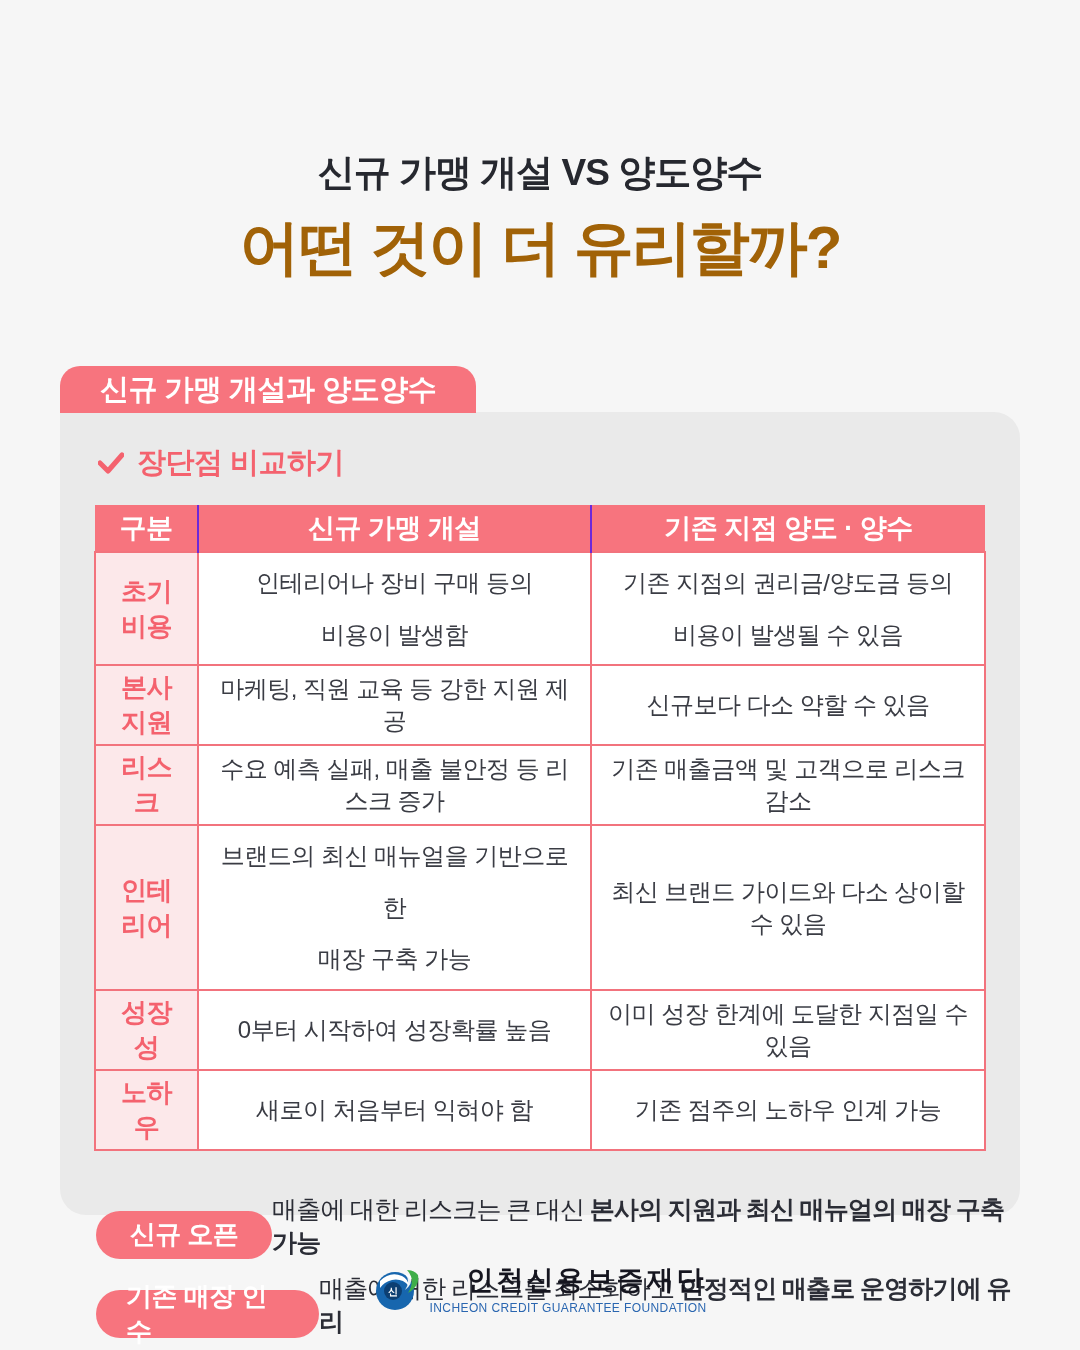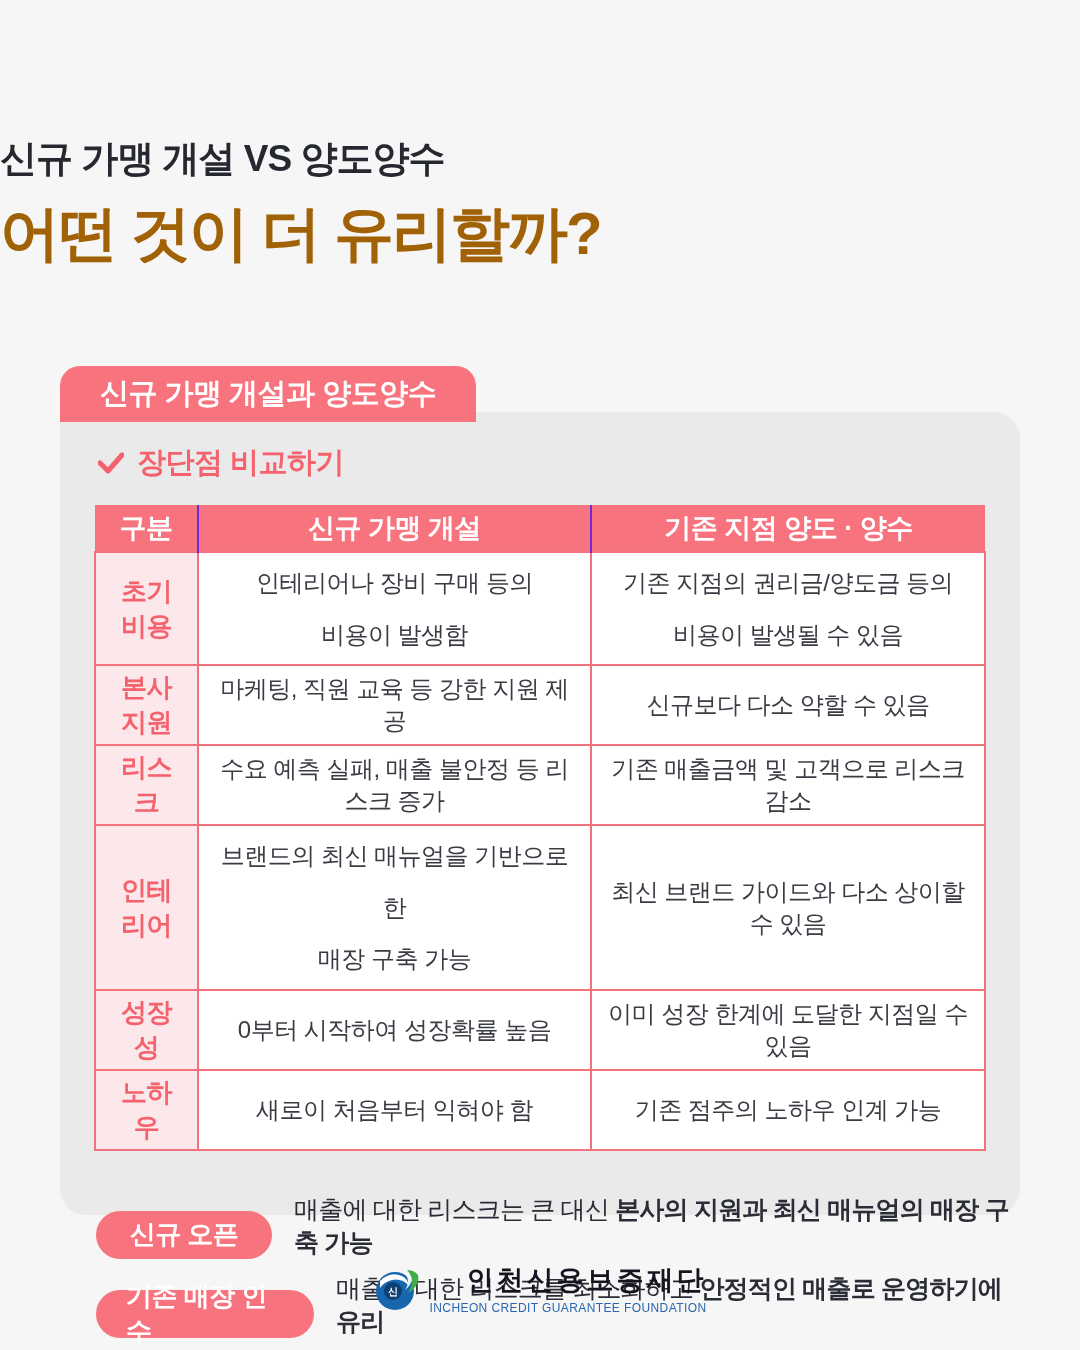--- a/index.html
+++ b/index.html
@@ -6,35 +6,35 @@
   html,body { width:1080px; }
   body {
     width:1080px; height:1350px;
     background:#F6F6F6;
     font-family:"Liberation Sans", sans-serif;
     color:#2B2D36;
   }
   .canvas { position:relative; width:1080px; height:1350px; overflow:hidden; }
 
   
-  .titles { position:absolute; top:134px; left:0; width:100%; text-align:left; }
+  .titles { position:absolute; top:148px; left:0; width:100%; text-align:center; }
   .subtitle {
     font-size:37px; font-weight:800; color:#26282F; letter-spacing:-1px;
   }
   .main-title {
     margin-top:10px; font-size:60px; font-weight:900; color:#a16207; letter-spacing:-2px;
   }
 
   
   .panel {
     position:absolute; left:60px; top:412px; width:960px; height:803px;
     background:#EAEAEA; border-radius:0 26px 26px 26px;
   }
   .badge {
-    position:absolute; left:0; top:-46px; height:56px; padding:16px 40px;
+    position:absolute; left:0; top:-46px; height:47px; padding:16px 40px;
     background:#F7747E; border-radius:20px 20px 0 0;
     display:flex; align-items:center; justify-content:center;
     color:#FFFFFF; font-size:29px; font-weight:800; letter-spacing:-0.5px;
   }
 
   .checkline {
     display:flex; align-items:center; gap:13px;
     padding:31px 0 22px 38px;
     color:#F4626E; font-size:29px; font-weight:800; letter-spacing:-0.5px;
   }
@@ -62,21 +62,21 @@
   .multiline { white-space:pre-line; line-height:2.15; }
 
   
   .summaries { margin:42px 0 0 36px; }
   .summary-row { display:flex; align-items:flex-end; margin-bottom:13px; }
   .pill {
     min-width:176px; height:48px; padding:0 30px; border-radius:26px;
     background:#F7747E; color:#FFFFFF; font-size:26px; font-weight:800;
     display:flex; align-items:center; justify-content:center; letter-spacing:-0.5px;
   }
-  .sumtext { margin-left:22px; font-size:25px; color:#2B2D36; letter-spacing:-0.8px; }
+  .sumtext { font-size:25px; color:#2B2D36; letter-spacing:-0.8px;font-family:Liberation Serif, serif; }
   .sumtext .bold { font-weight:800; }
 
   
   .footer {
     position:absolute; left:0; top:1262px; width:100%;
     display:flex; justify-content:center; align-items:center; gap:10px;
   }
   .logo-mark { width:46px; height:46px; flex:0 0 auto; }
   .logo-text { display:flex; flex-direction:column;align-items:flex-end; }
   .logo-kr { font-size:27px; font-weight:800; color:#15151F; letter-spacing:3px; }

